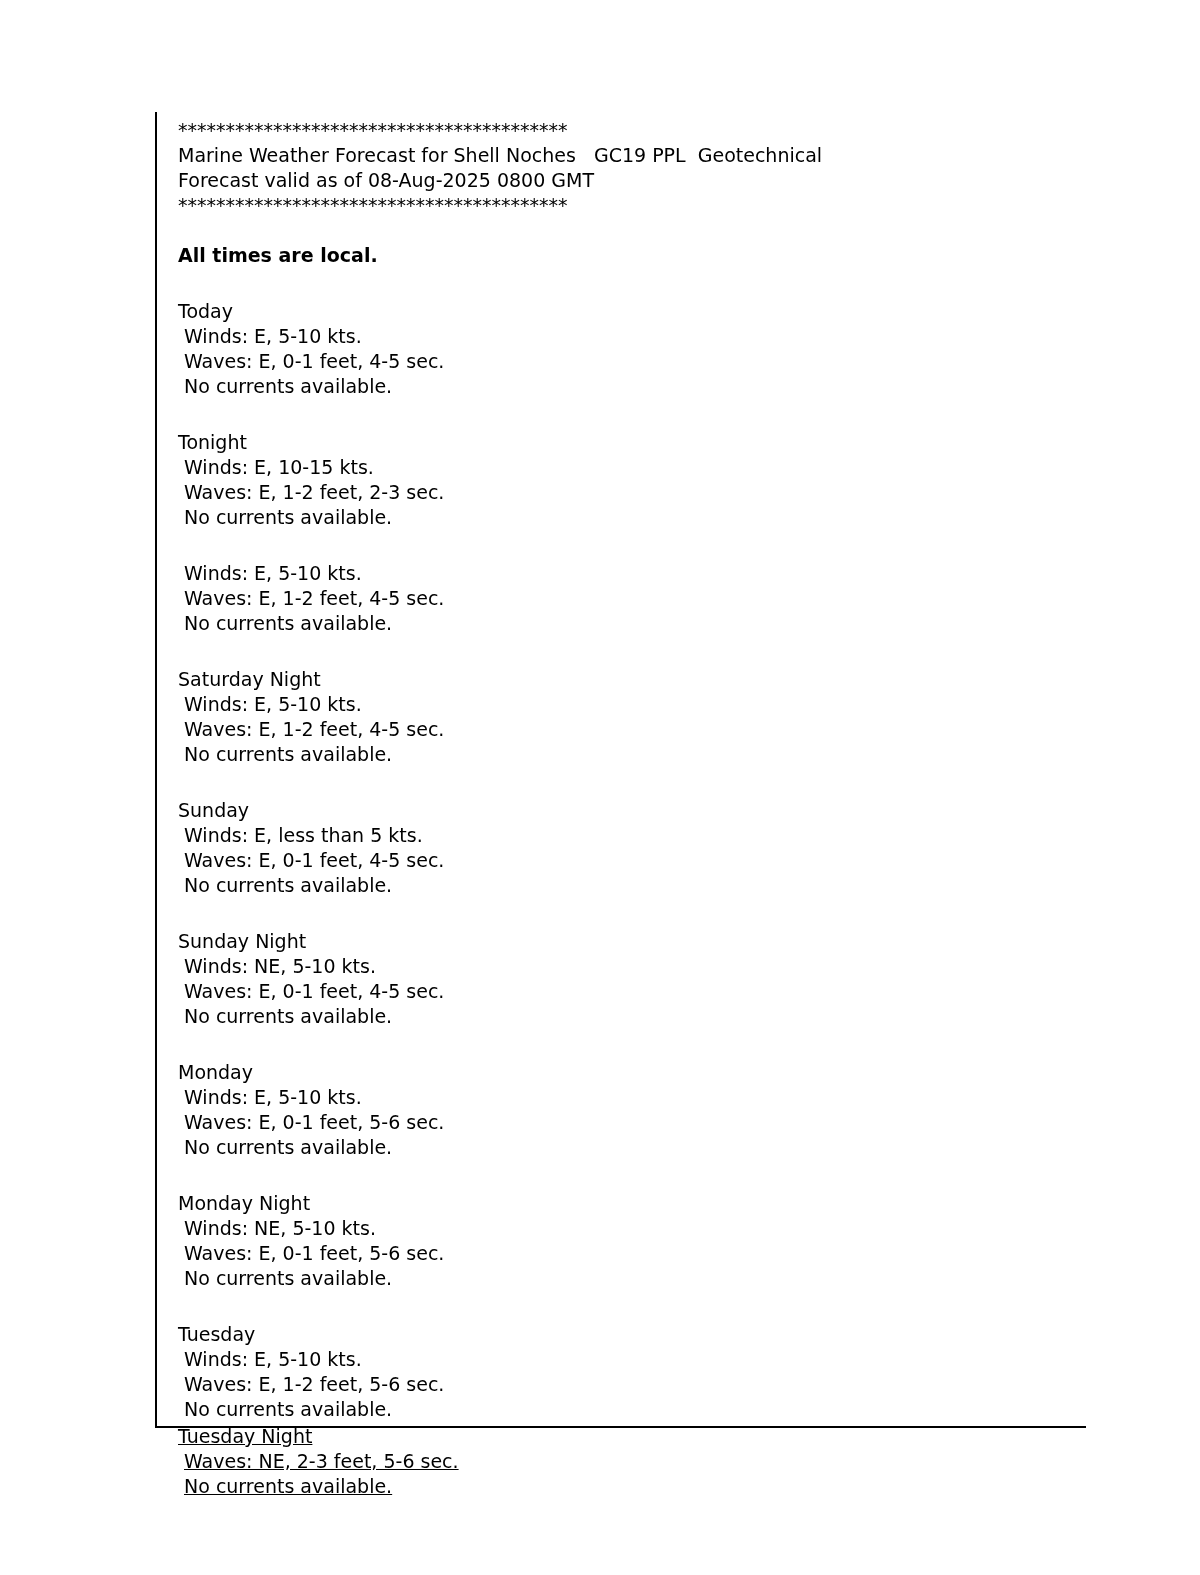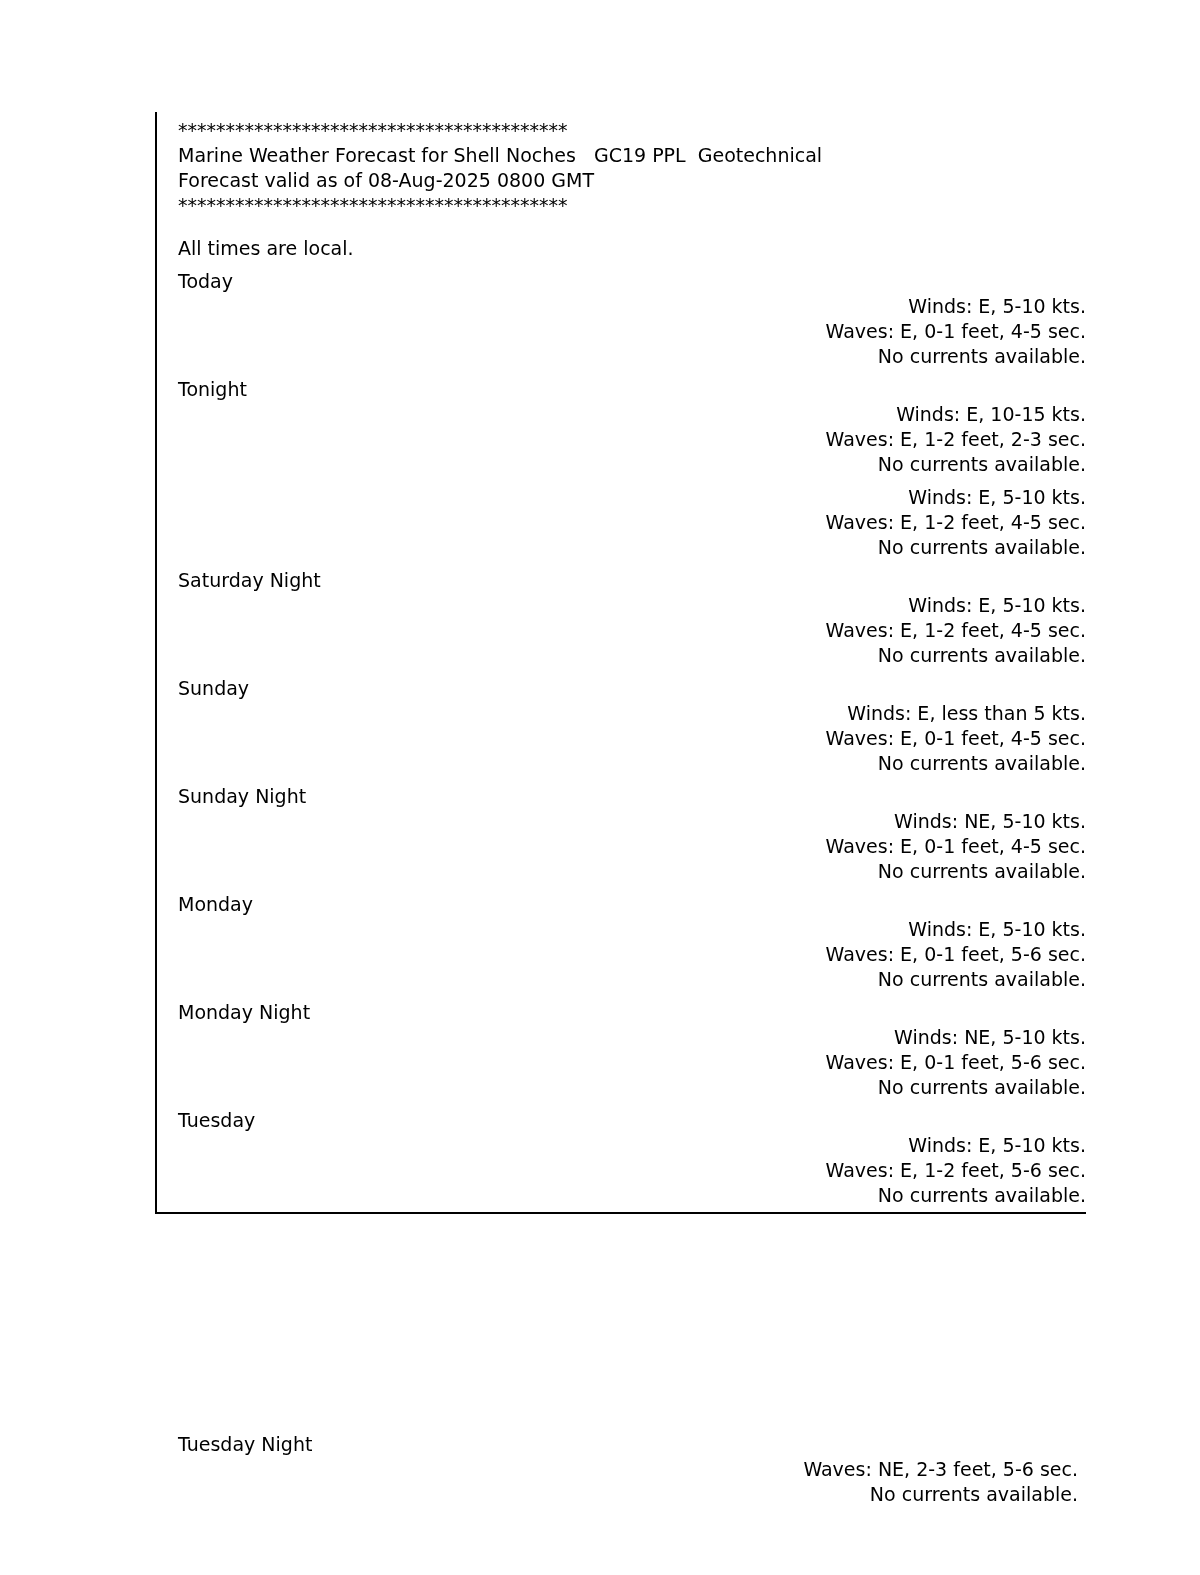--- a/index.html
+++ b/index.html
@@ -26,36 +26,37 @@
     padding: 6px 0 4px 21px;
     background: #ffffff;
   }
   .line {
     font-size: 19px;
     line-height: 25px;
     white-space: pre;
   }
   .detail {
     padding-left: 6px;
-    text-align: right;
   }
   .times-note {
-    margin-top: 18px;
+    margin-top: 25px;
+    font-weight: bold;
   }
   .forecast-section {
-    margin-top: 8px;
+    margin-top: 31px;
   }
   .after-box {
     position: absolute;
     left: 178px;
     top: 1424px;
     width: 900px;
   }
   .after-box .forecast-section {
-    margin-top: 8px;
+    margin-top: 0;
+    text-decoration: underline;
   }
 </style>
 </head>
 <body>
 
 <div class="forecast-box">
   <div class="line">*****************************************</div>
   <div class="line">Marine Weather Forecast for Shell Noches   GC19 PPL  Geotechnical</div>
   <div class="line">Forecast valid as of 08-Aug-2025 0800 GMT</div>
   <div class="line">*****************************************</div>

